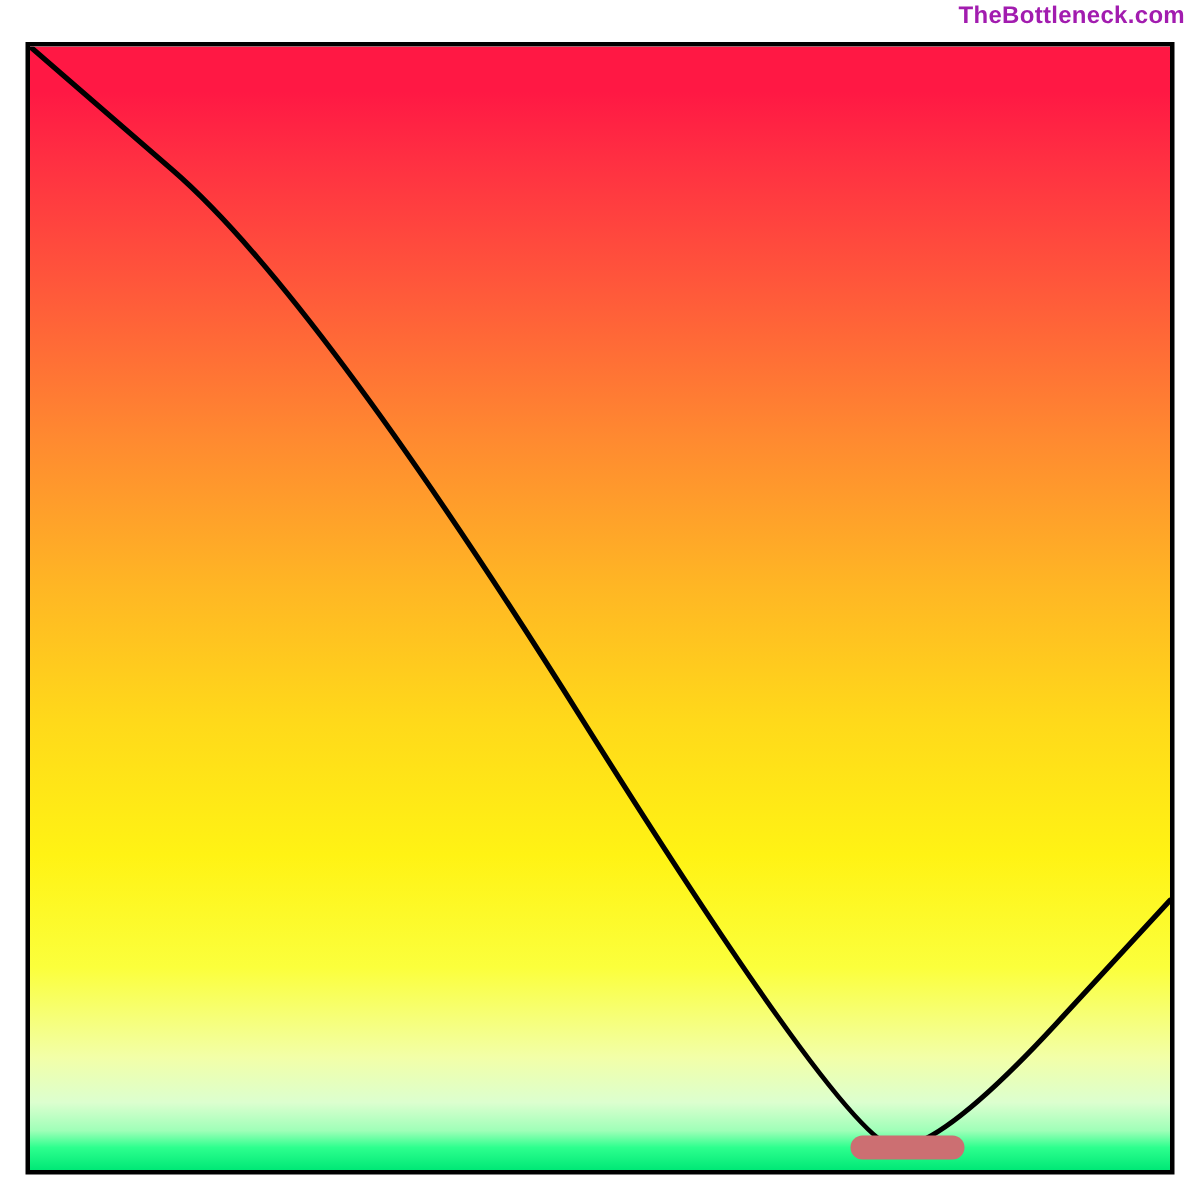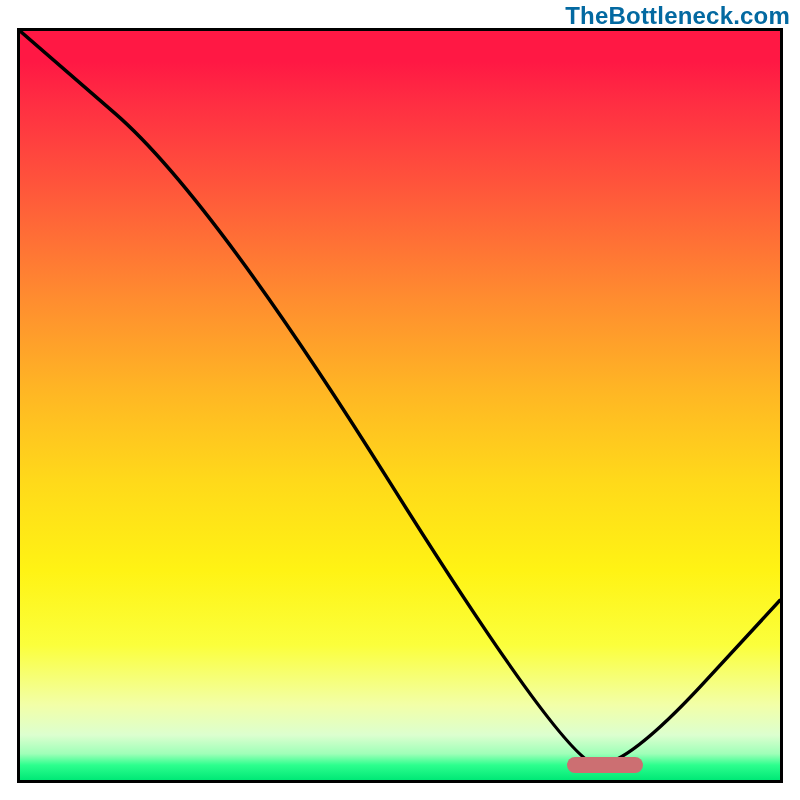--- a/index.html
+++ b/index.html
@@ -12,23 +12,23 @@
   }
   .stage {
     position: relative;
     width: 800px;
     height: 800px;
   }
   .watermark {
     position: absolute;
     top: 2px;
     right: 10px;
-    font-size: 24px;
+    font-size: 16px;
     font-weight: bold;
-    color: #0369a1;
+    color: #a21caf;
     letter-spacing: 0.2px;
     user-select: none;
   }
   .plot {
     position: absolute;
     left: 17px;
     top: 28px;
     width: 766px;
     height: 755px;
     border: 3px solid #000;

